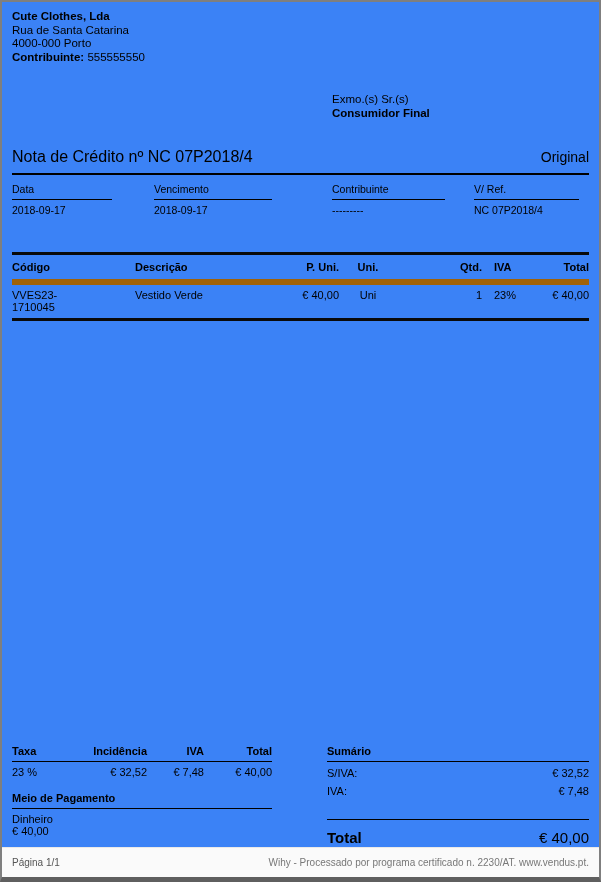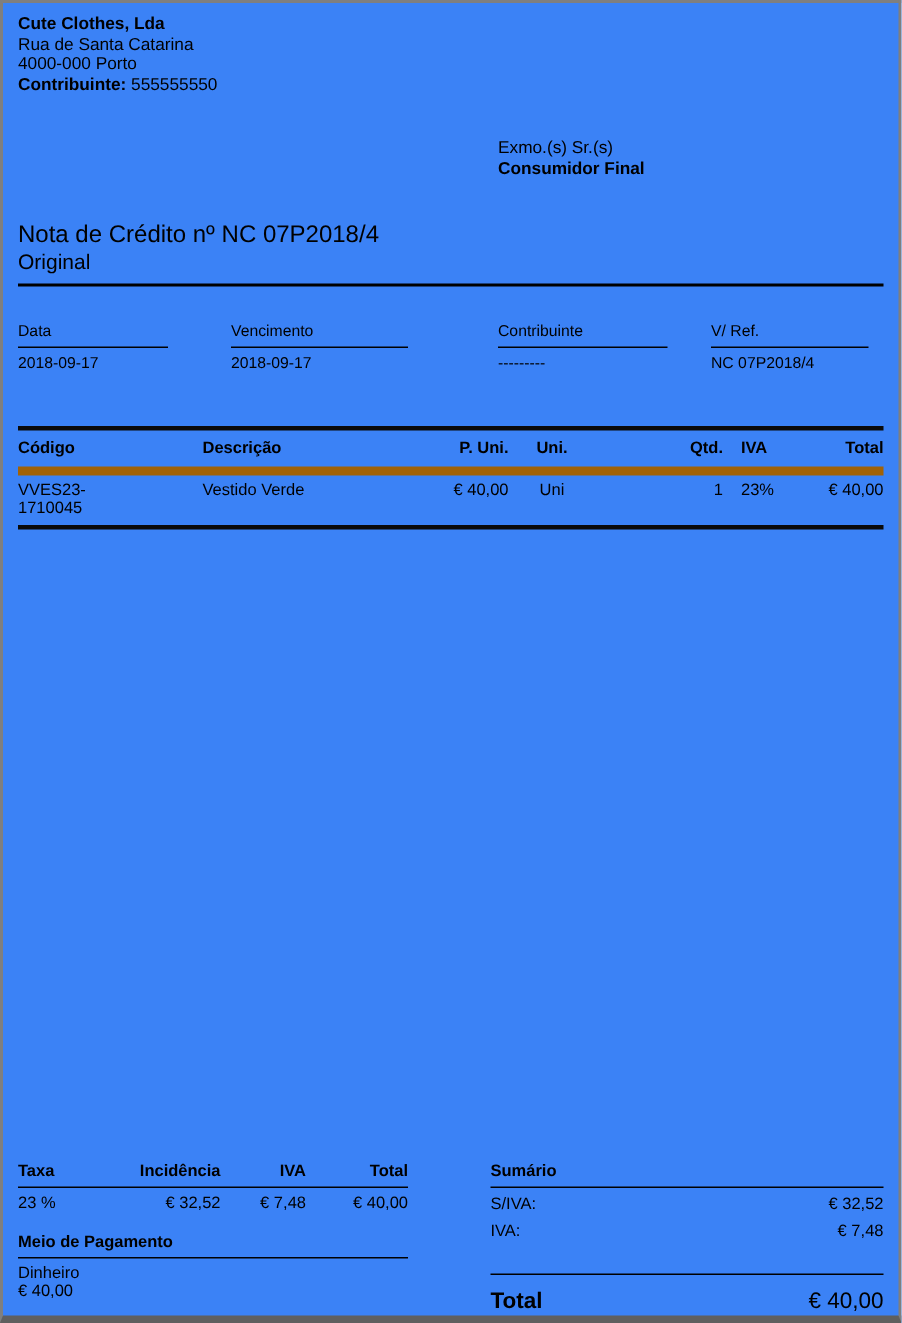--- a/index.html
+++ b/index.html
@@ -29,27 +29,26 @@
   .customer .cust-name { font-weight: bold; }
 
   
   .title-row {
     margin-top: 28px;
     display: flex;
     justify-content: space-between;
     align-items: baseline;
     border-bottom: 2px solid #000;
     padding-bottom: 7px;
-    flex-direction: column;
   }
   .doc-title { font-size: 16px; font-weight: normal; }
   .copy-type { font-size: 14px; }
 
   
-  .meta-row { display: flex; margin-top: 24px; font-size: 10.5px; }
+  .meta-row { display: flex; margin-top: 8px; font-size: 10.5px; }
   .meta-field .rule { border-bottom: 1px solid #000; margin-top: 4px; }
   .meta-field .value { margin-top: 4px; }
   .mf-1 { width: 100px; }
   .mf-2 { width: 118px; margin-left: 42px; }
   .mf-3 { width: 113px; margin-left: 60px; }
   .mf-4 { width: 105px; margin-left: 29px; }
 
   
   .obs { margin-top: 32px; font-size: 11px; }
   .obs-heading { font-weight: bold; border-bottom: 1px solid #000; padding-bottom: 8px; }
@@ -221,13 +220,17 @@
       </div>
       <div class="sum-divider"></div>
       <div class="sum-total">
         <div class="lbl">Total</div>
         <div>€ 40,00</div>
       </div>
     </div>
 
   </div>
 
+  <div class="footer">
+    <div class="page-num">Página 1/1</div>
+    <div class="cert">Wihy - Processado por programa certificado n. 2230/AT. www.vendus.pt.</div>
+  </div>
 </div>
 
 </body></html>

